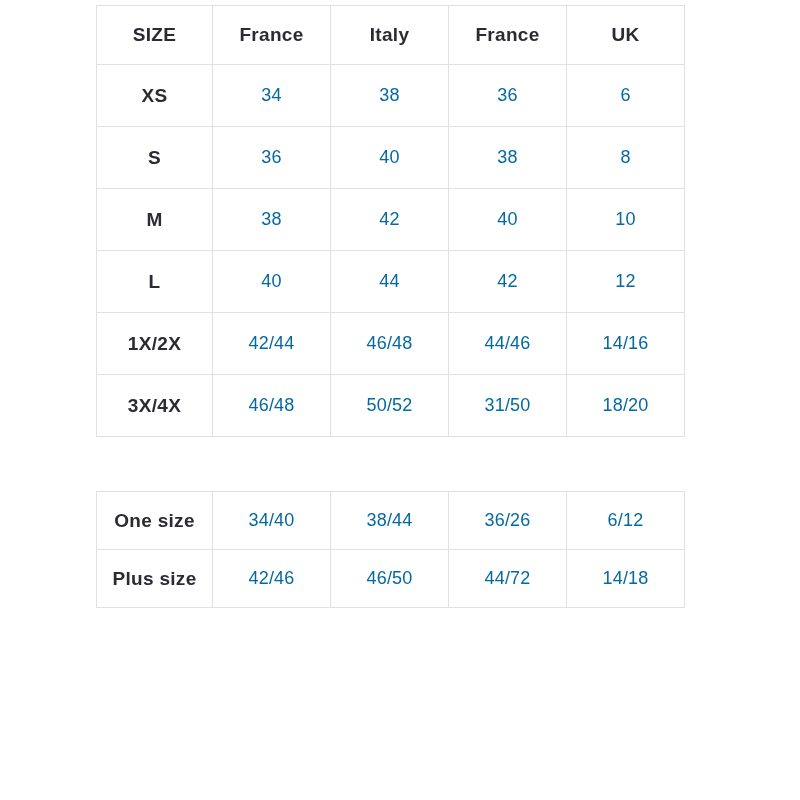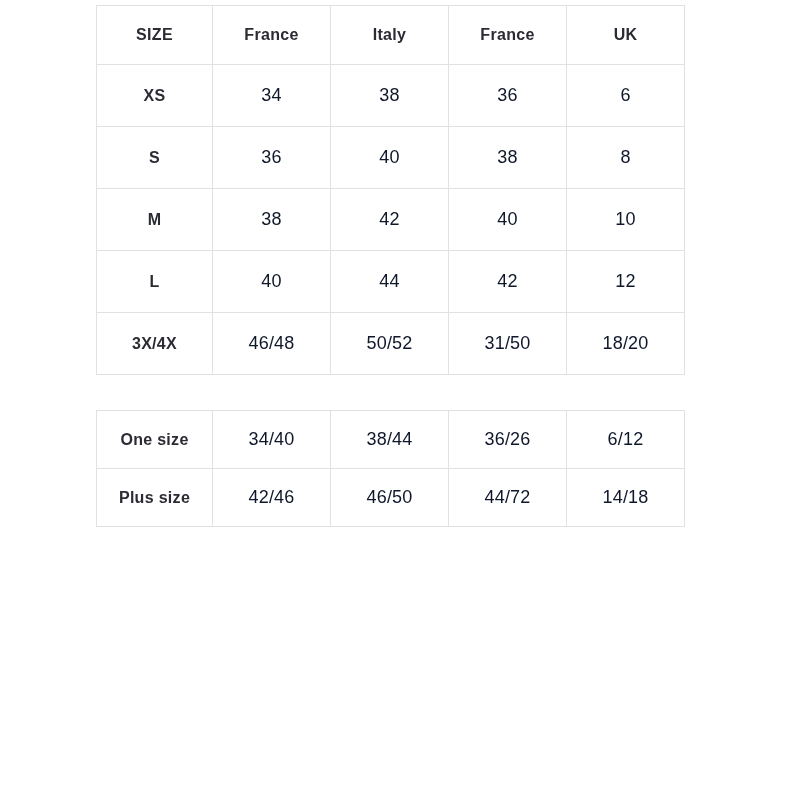--- a/index.html
+++ b/index.html
@@ -25,34 +25,34 @@
   th, td {
     border: 1px solid #e1e1e3;
     text-align: center;
     vertical-align: middle;
     padding: 0;
     overflow: hidden;
     white-space: nowrap;
   }
   th {
     font-weight: 700;
-    font-size: 16px;
+    font-size: 19px;
     color: #2b2b33;
     letter-spacing: 0.3px;
   }
   td {
     font-weight: 400;
     font-size: 18px;
-    color: #0f172a;
+    color: #0369a1;
     letter-spacing: 0.2px;
   }
   table.primary thead tr { height: 59px; }
   table.primary tbody tr { height: 62px; }
   table.secondary tbody tr { height: 58px; }
-  table.secondary { margin-top: 35px; padding-left: 21px; }
+  table.secondary { margin-top: 54px; padding-left: 21px; }
 </style>
 </head>
 <body>
 
 <div class="wrap">
 
   <table class="primary">
     <colgroup>
       <col style="width:116px">
       <col style="width:118px">
@@ -92,20 +92,27 @@
           <td>10</td>
         </tr>
         <tr>
           <th>L</th>
           <td>40</td>
           <td>44</td>
           <td>42</td>
           <td>12</td>
         </tr>
         <tr>
+          <th>1X/2X</th>
+          <td>42/44</td>
+          <td>46/48</td>
+          <td>44/46</td>
+          <td>14/16</td>
+        </tr>
+        <tr>
           <th>3X/4X</th>
           <td>46/48</td>
           <td>50/52</td>
           <td>31/50</td>
           <td>18/20</td>
         </tr>
       </tbody>
   </table>
 
   <table class="secondary">

